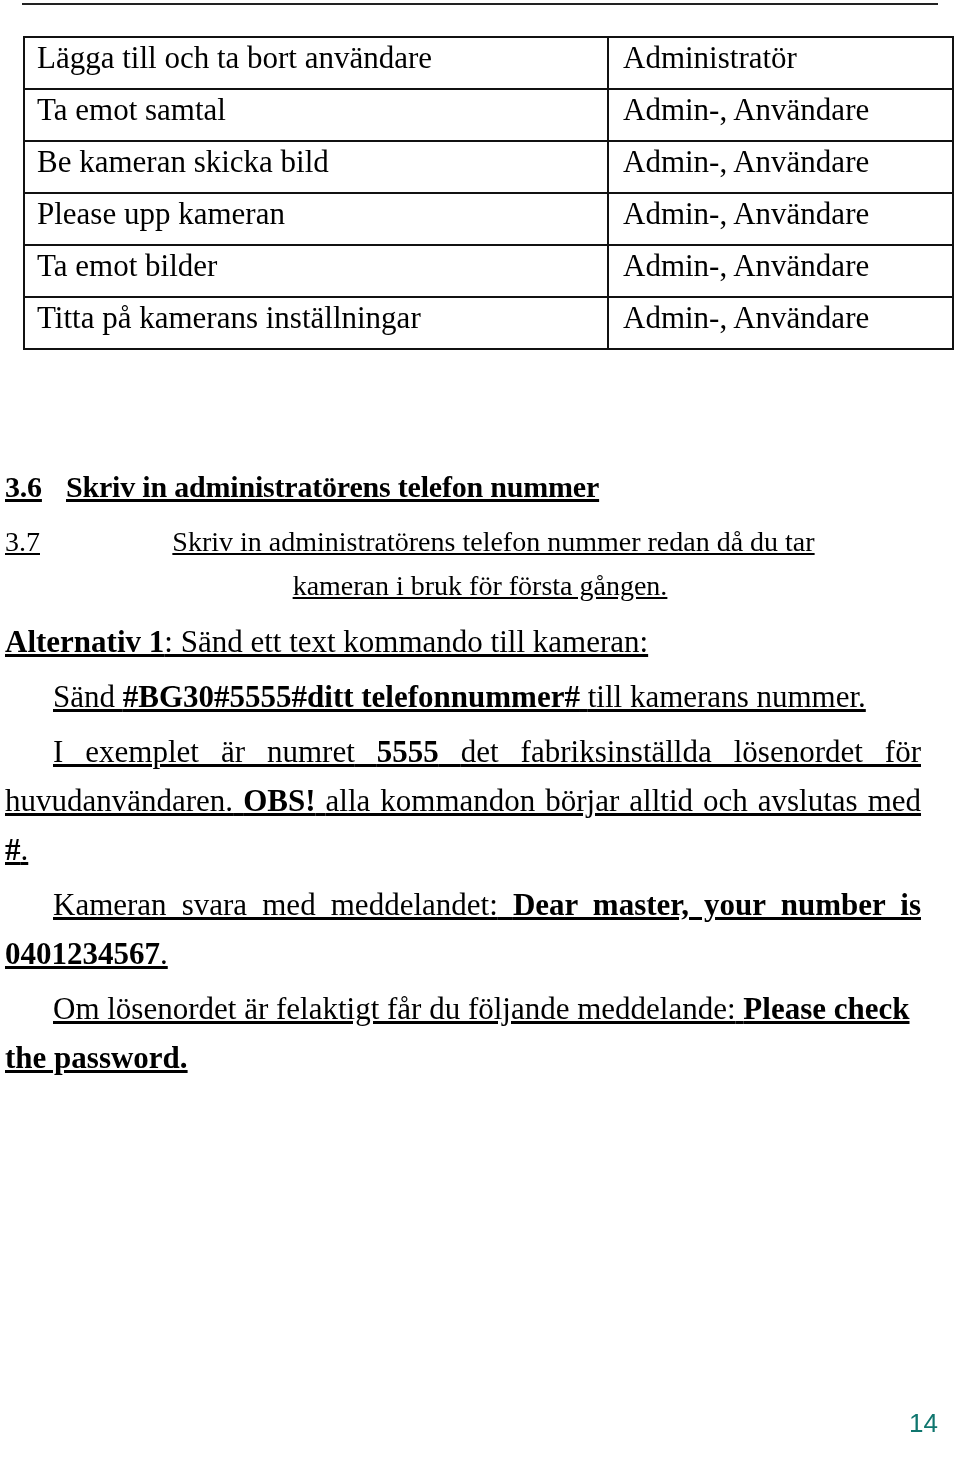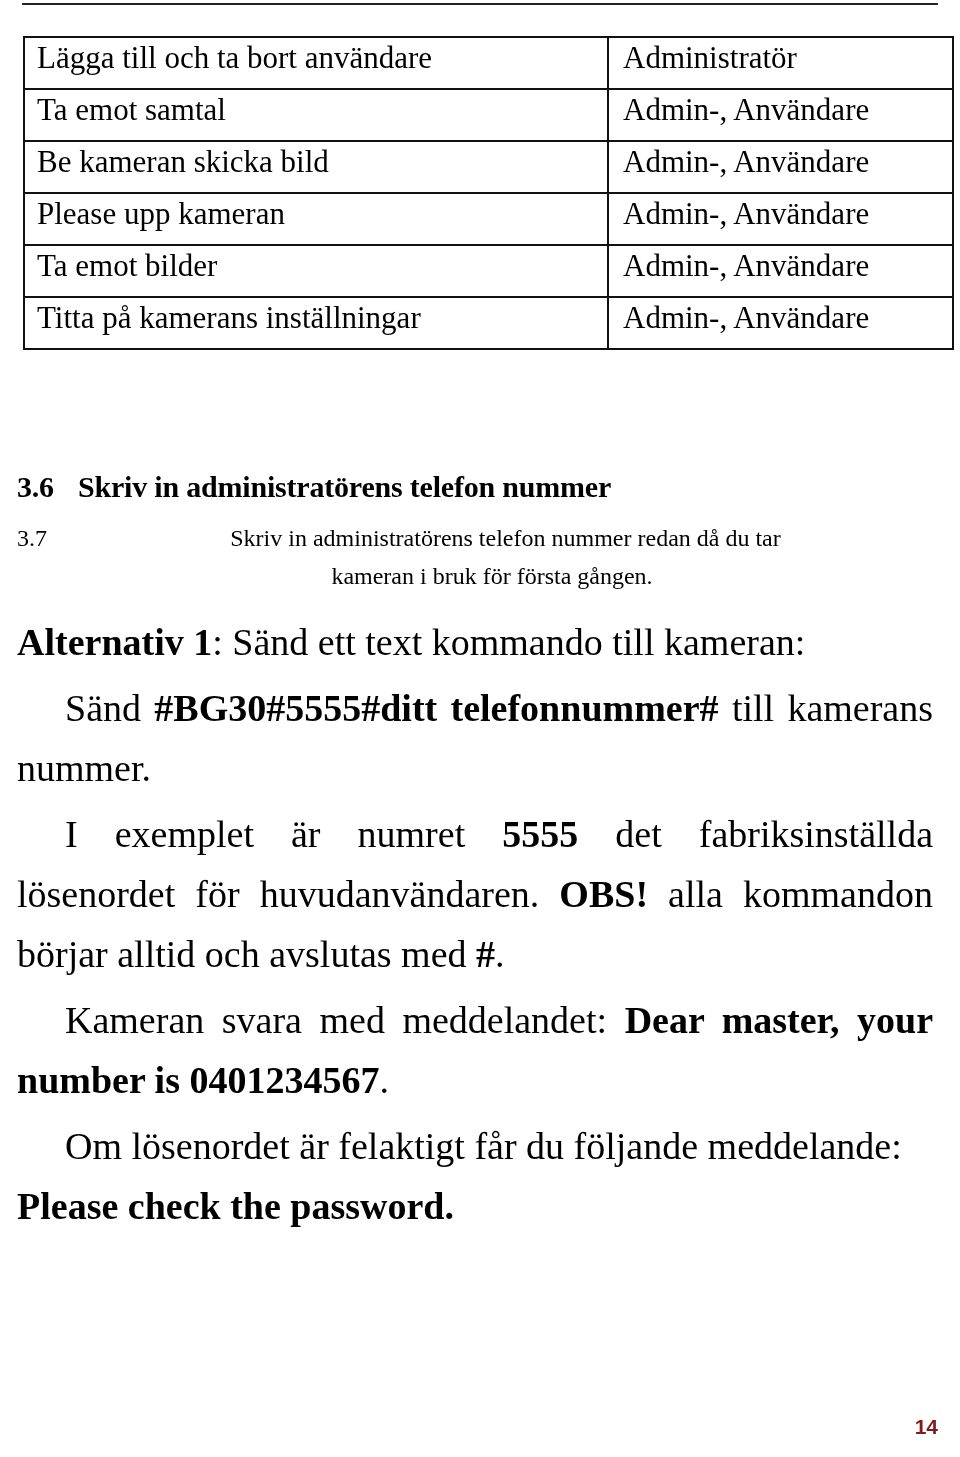--- a/index.html
+++ b/index.html
@@ -51,86 +51,86 @@
     height: 52px;
     box-sizing: border-box;
     white-space: nowrap;
   }
   .perm-table td.c-action { width: 584px; }
   .perm-table td.c-role   { width: 345px; padding-left: 14px; }
 
   
   .content {
     position: absolute;
-    left: 17px;
+    left: 5px;
     top: 470px;
     width: 916px;
+    text-decoration: underline;
   }
 
   .heading-row {
     display: flex;
     align-items: baseline;
     font-size: 30px;
     font-weight: bold;
     margin: 0 0 16px 0;
     letter-spacing: -0.2px;
   }
   .heading-row .num {
     width: 61px;
     flex: 0 0 61px;
   }
   .heading-row .htext { flex: 1 1 auto; }
 
   .numbered-par {
     display: flex;
     align-items: baseline;
-    font-size: 24px;
+    font-size: 28px;
     line-height: 1.58;
-    margin: 0 0 16px 0;
+    margin: 0 0 10px 0;
   }
   .numbered-par .num {
     width: 61px;
     flex: 0 0 61px;
   }
   .numbered-par .ptext {
     flex: 1 1 auto;
     text-align: center;
     
     padding-left: 0;
     text-indent: 0;
   }
   .numbered-par .ptext .cont-wrap {
     display: block;
     margin-left: -27px;
   }
 
   p.par {
-    font-size: 38px;
+    font-size: 31px;
     line-height: 1.58;
     margin: 0 0 6px 0;
     text-align: justify;
     text-justify: inter-word;
   }
   p.par.indent { text-indent: 48px; }
   p.par.noindent { text-indent: 0; }
   p.par.last-left { text-align: left; }
 
   b, .bold { font-weight: bold; }
 
   .cmd { font-weight: bold; }
 
   
   .page-number {
     position: absolute;
     right: 22px;
     bottom: 18px;
     font-family: "Liberation Sans", "DejaVu Sans", sans-serif;
-    font-size: 21px;
-    color: #7f1d1d;
-    font-weight: bold;
+    font-size: 26px;
+    color: #0f766e;
   }
 </style>
 </head>
 <body>
 
 <div class="page">
 
   <div class="top-rule"></div>
 
   <table class="perm-table">

